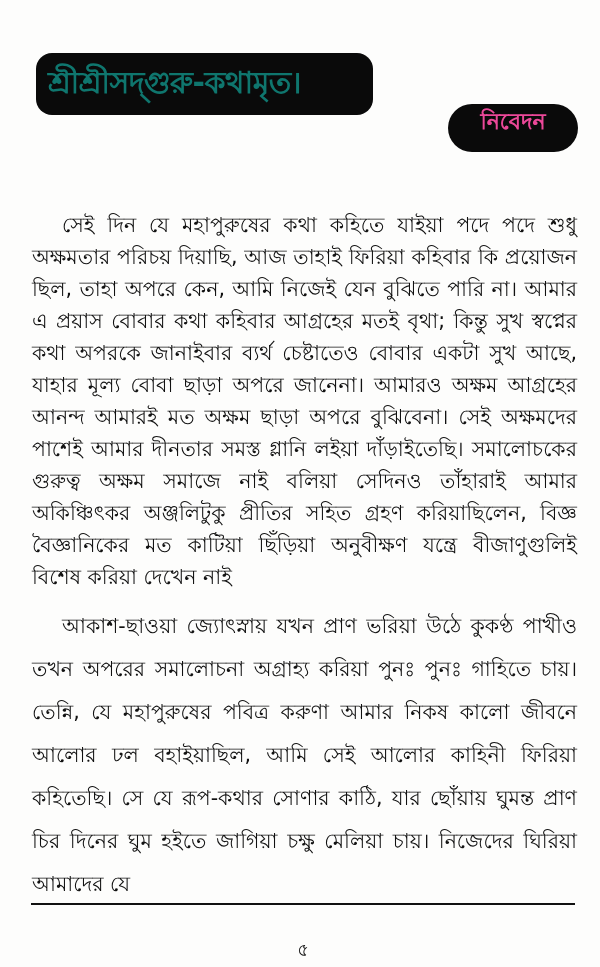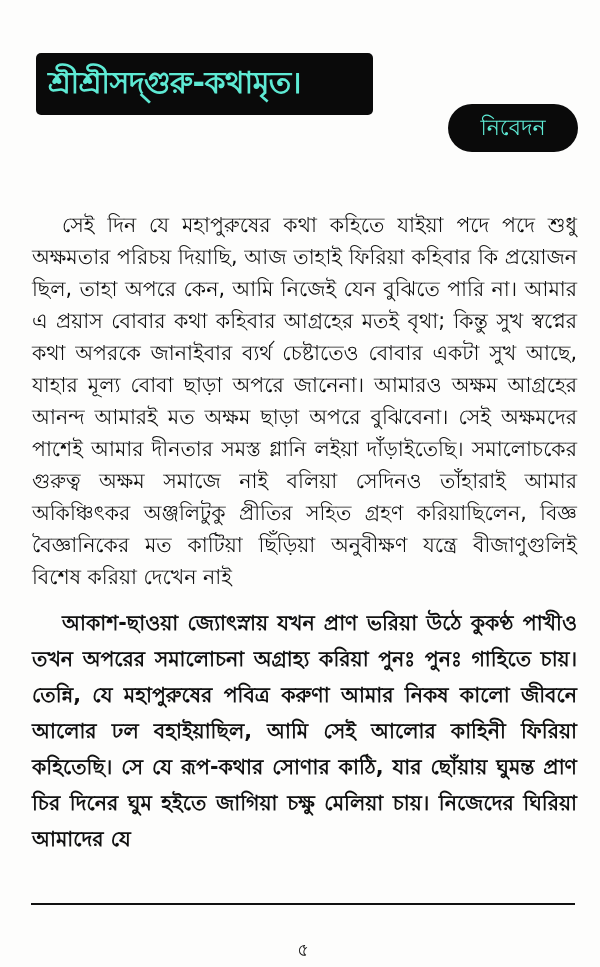--- a/index.html
+++ b/index.html
@@ -22,68 +22,67 @@
       height: 967px;
       background: #fdfdfc;
     }
     .title-box {
       position: absolute;
       left: 36px;
       top: 53px;
       width: 337px;
       height: 62px;
       background: #0a0a0a;
-      border-radius: 5px;
-      color: #5eead4;
+      border-radius: 16px;
+      color: #0f766e;
       display: flex;
       align-items: center;
       justify-content: flex-start;
       padding-left: 12px;
       box-sizing: border-box;
       font-size: 30px;
       font-weight: bold;
       letter-spacing: -0.5px;
       white-space: nowrap;
       overflow: hidden;
     }
     .section-pill {
       position: absolute;
       left: 448px;
       top: 104px;
       width: 130px;
       height: 48px;
       background: #0a0a0a;
       border-radius: 24px;
-      color: #5eead4;
+      color: #ec4899;
       display: flex;
-      align-items: center;
       justify-content: center;
       font-size: 22px;
       white-space: nowrap;
+      font-weight: bold;
     }
     .body-text {
       position: absolute;
       left: 32px;
       top: 209px;
       width: 545px;
       font-size: 20.5px;
       text-align: justify;
       text-align-last: left;
     }
     .body-text p {
       margin: 0;
       text-indent: 30px;
     }
     .para-1 {
       line-height: 32px;
     }
     .para-2 {
-      line-height: 36px;
+      line-height: 43px;
       margin-top: 12px !important;
-      font-weight: bold;
     }
     .footer-rule {
       position: absolute;
       left: 31px;
       top: 903px;
       width: 544px;
       height: 2px;
       background: #111111;
     }
     .page-number {

